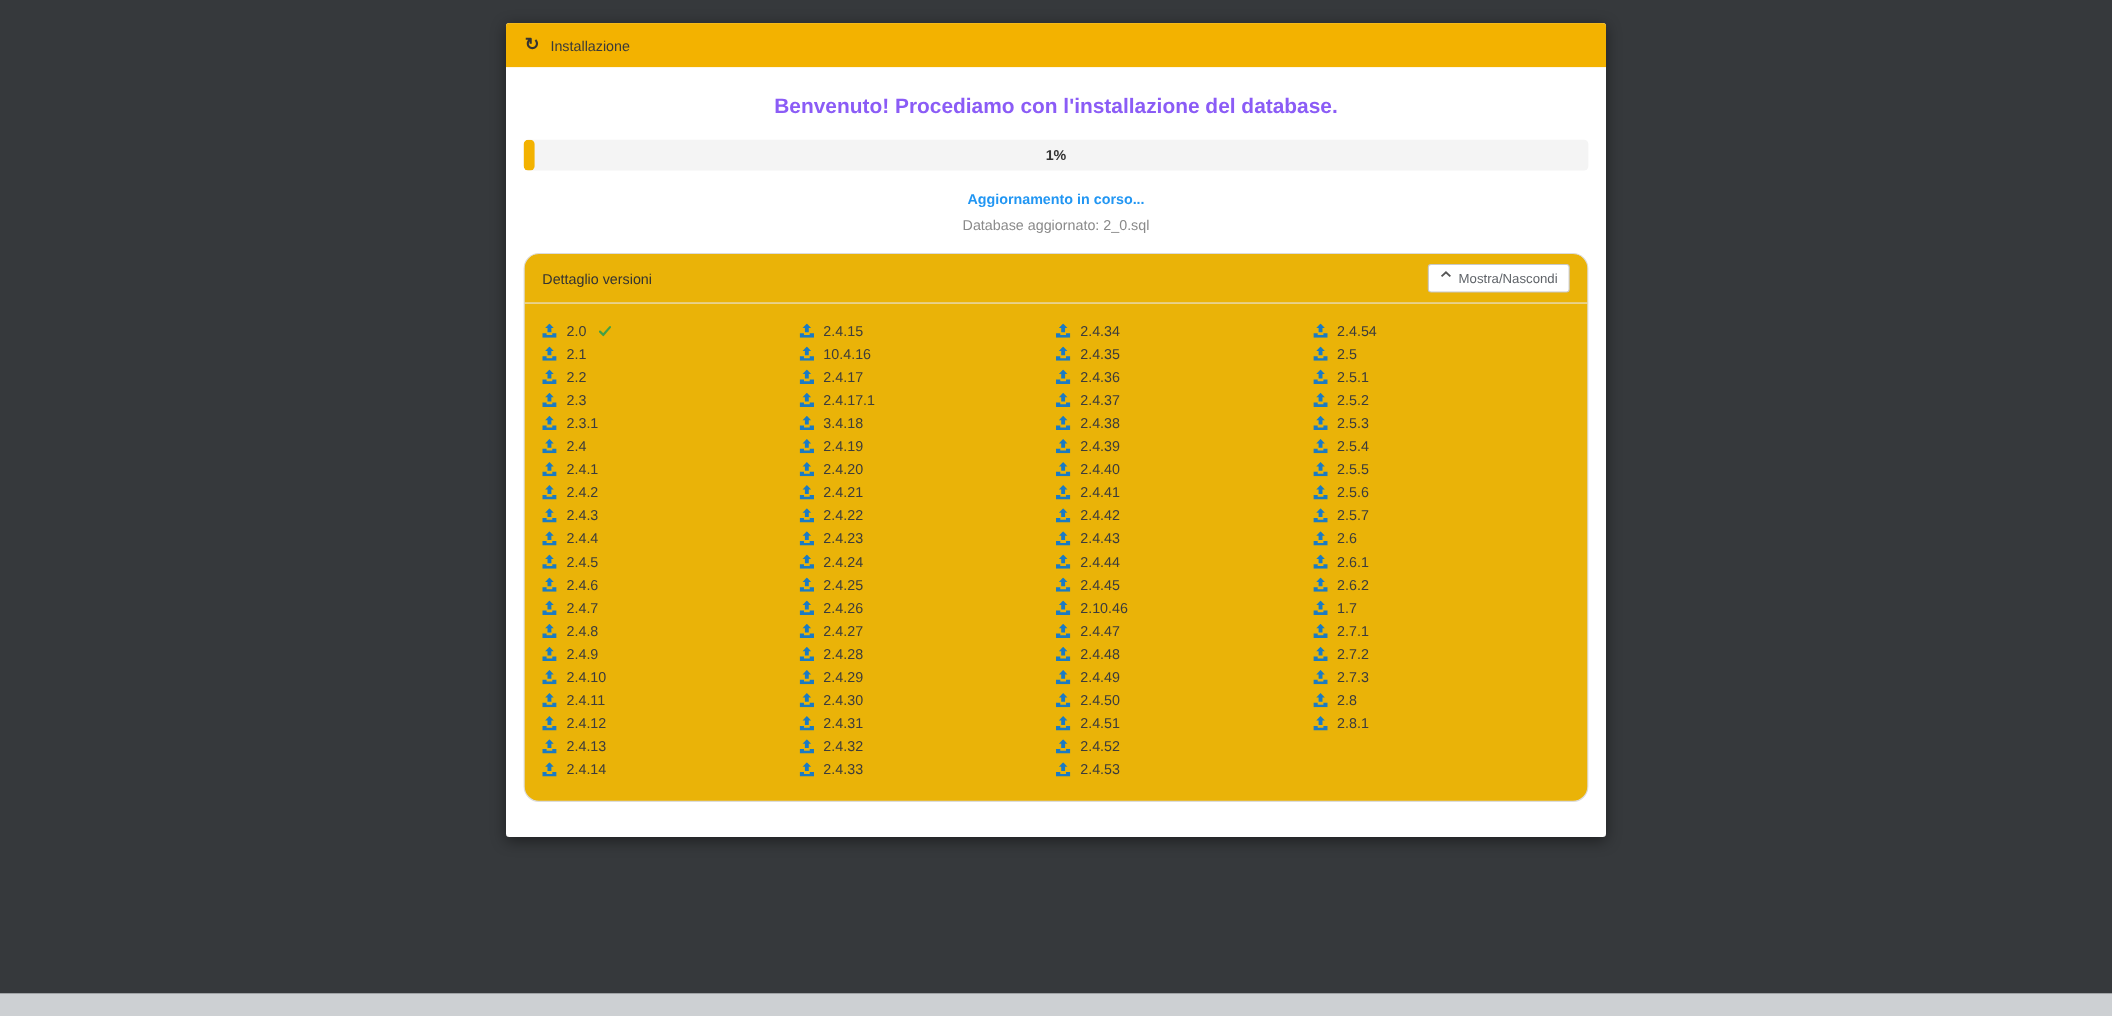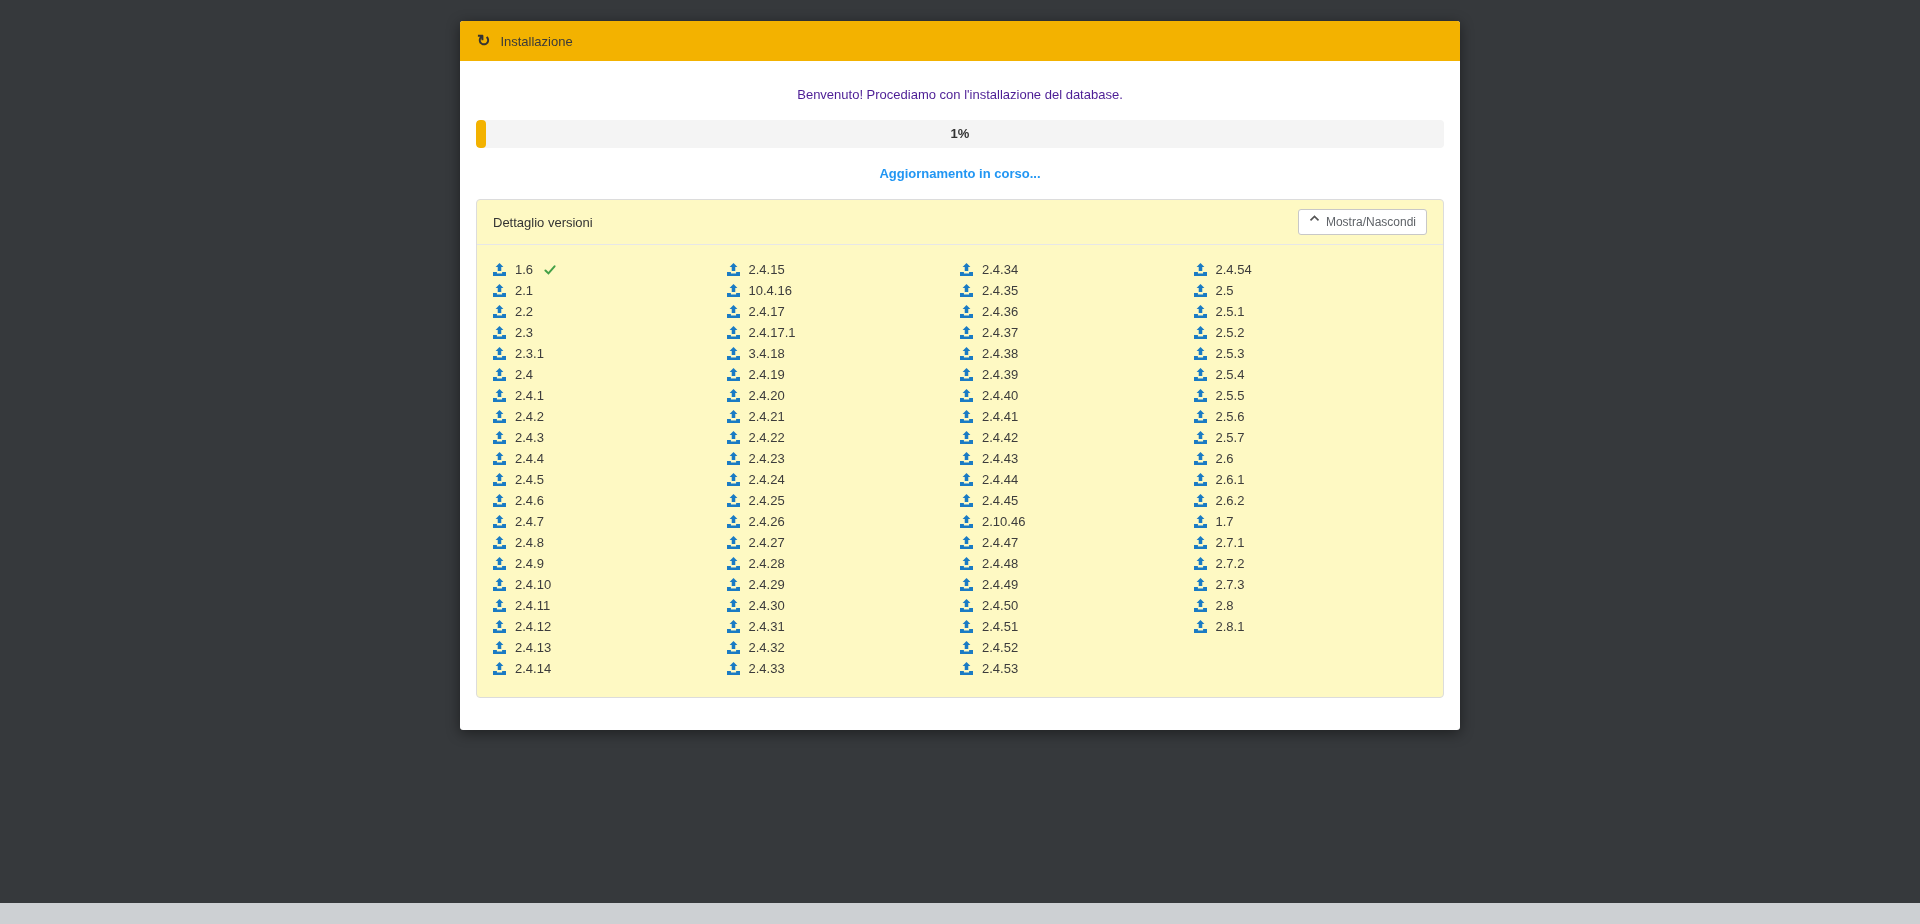--- a/index.html
+++ b/index.html
@@ -35,23 +35,23 @@
   }
   .refresh {
     font-size: 16px;
     line-height: 1;
     color: #333;
     font-weight: bold;
   }
   .modal-body { padding: 16px 16px 32px; }
   .welcome {
     text-align: center;
-    font-weight: normal;
-    font-size: 13px;
-    color: #4c1d95;
+    font-weight: bold;
+    font-size: 19px;
+    color: #8b5cf6;
     margin: 10px 0 18px;
   }
   .progress {
     position: relative;
     height: 28px;
     background: #f4f4f4;
     border-radius: 4px;
     overflow: hidden;
   }
   .progress-fill {
@@ -77,22 +77,22 @@
   }
   .status-db {
     margin-top: 9px;
     text-align: center;
     font-size: 13px;
     color: var(--muted-gray, #8a8a8a);
   }
   .panel {
     margin-top: 18px;
     border: 1px solid #dcdcdc;
-    border-radius: 4px;
-    background: #fef9c3;
+    border-radius: 14px;
+    background: #eab308;
   }
   .panel-header {
     display: flex;
     justify-content: space-between;
     align-items: center;
     padding: 9px 16px;
     border-bottom: 1px solid #e7e7e7;
     min-height: 44px;
   }
   .panel-title { font-size: 13px; color: #333; }
@@ -143,20 +143,21 @@
 
     <div class="modal-body">
       <div class="welcome">Benvenuto! Procediamo con l'installazione del database.</div>
 
       <div class="progress">
         <div class="progress-fill" style="width: 1%;"></div>
         <div class="progress-label">1%</div>
       </div>
 
       <div class="status-updating">Aggiornamento in corso...</div>
+      <div class="status-db">Database aggiornato: 2_0.sql</div>
 
       <div class="panel">
         <div class="panel-header">
           <span class="panel-title">Dettaglio versioni</span>
           <button class="toggle-btn">
             <span class="chev">
               <svg width="11" height="7" viewBox="0 0 11 7">
                   <polyline points="1.5,5.3 5.5,1.5 9.5,5.3" fill="none" stroke="#555" stroke-width="1.7"></polyline>
                 </svg>
             </span>
@@ -165,21 +166,21 @@
         </div>
         <div class="panel-body">
           <div class="versions-grid">
               <div class="version-col">
                 <div class="version-item">
                   <span class="up">
                     <svg width="13" height="13" viewBox="0 0 14 14">
                       <path fill="#1a7bc4" d="M7 0 L11.2 4.4 H8.9 V8.6 H5.1 V4.4 H2.8 Z M0 9.6 H4.2 V11.4 H9.8 V9.6 H14 V14 H0 Z"></path>
                     </svg>
                   </span>
-                  <span class="vl">1.6</span>
+                  <span class="vl">2.0</span>
                   <span class="ck">
                     <svg width="12" height="10" viewBox="0 0 13 11">
                       <polyline points="1.5,6 4.8,9.2 11.5,1.5" fill="none" stroke="#43a047" stroke-width="2.2" stroke-linecap="round"></polyline>
                     </svg>
                   </span>
                 </div>
                 <div class="version-item">
                   <span class="up">
                     <svg width="13" height="13" viewBox="0 0 14 14">
                       <path fill="#1a7bc4" d="M7 0 L11.2 4.4 H8.9 V8.6 H5.1 V4.4 H2.8 Z M0 9.6 H4.2 V11.4 H9.8 V9.6 H14 V14 H0 Z"></path>

